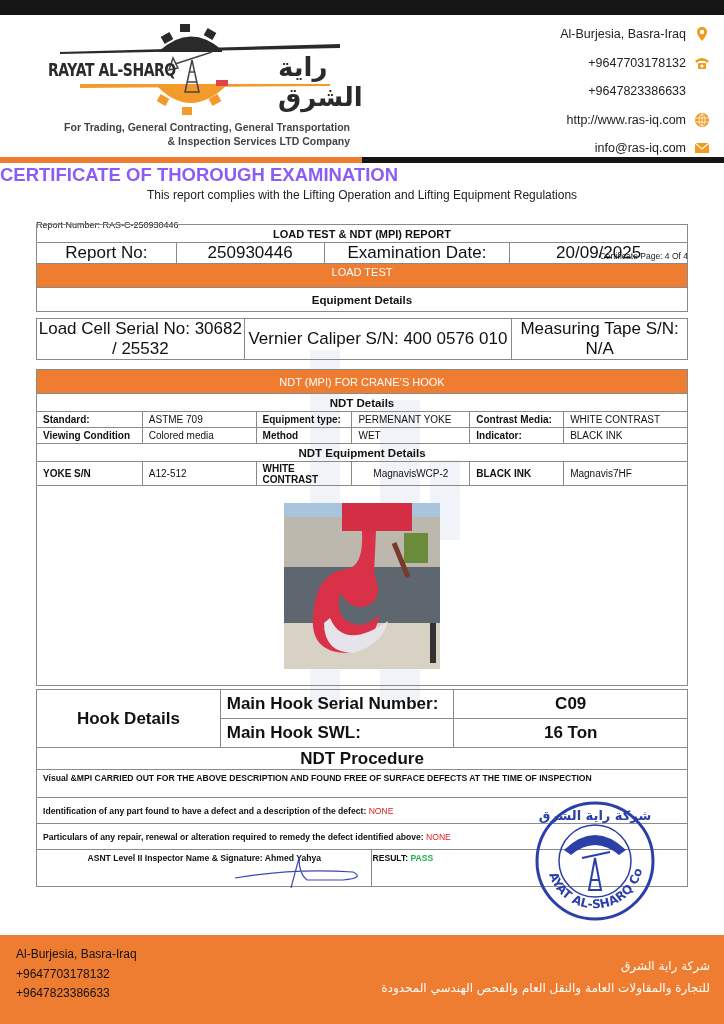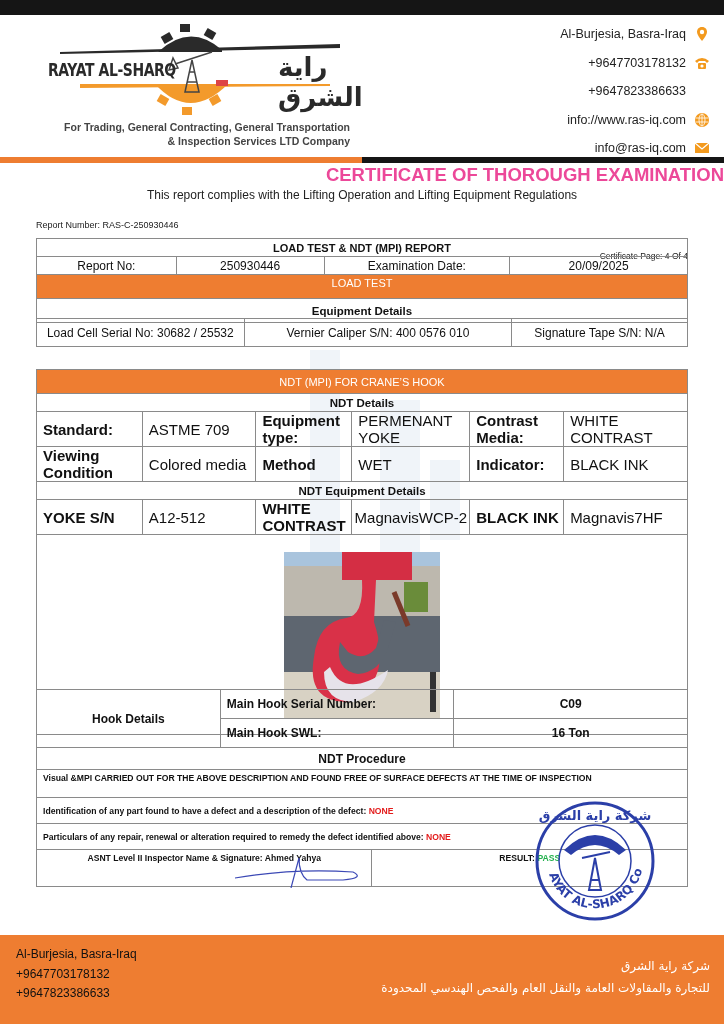--- a/index.html
+++ b/index.html
@@ -9,32 +9,32 @@
   .logo{position:absolute;left:40px;top:22px;width:310px;height:128px;}
   .logo-name{position:absolute;left:8px;top:38px;font-family:"DejaVu Sans",sans-serif;font-weight:bold;font-size:17px;letter-spacing:-0.5px;color:#2a2a2a;transform:scaleX(0.82);transform-origin:left;}
   .logo-arabic{position:absolute;left:194px;top:30px;font-family:"DejaVu Sans",sans-serif;font-weight:bold;font-size:26px;color:#2a2a2a;margin-left:44px;}
   .logo-sub{position:absolute;left:0;top:98px;width:310px;text-align:right;font-size:10.5px;font-weight:bold;color:#444;line-height:14px;}
   .contacts{position:absolute;right:14px;top:20px;text-align:right;}
   .contact{height:28.5px;display:flex;align-items:center;justify-content:flex-end;font-size:12.5px;color:#222;}
   .contact .ic{width:16px;height:16px;margin-left:8px;display:flex;align-items:center;justify-content:center;}
   .contact .ic svg{width:16px;height:16px;}
   .divider-orange{position:absolute;left:0;top:157px;width:362px;height:6px;background:#ee7d31;}
   .divider-dark{position:absolute;left:362px;top:157px;width:362px;height:6px;background:#151515;}
-  .title{position:absolute;left:0;top:164px;width:724px;text-align:right;font-size:18.5px;font-weight:bold;color:#ec4899;}
+  .title{position:absolute;left:0;top:164px;width:724px;text-align:left;font-size:18.5px;font-weight:bold;color:#8b5cf6;}
   .subtitle{position:absolute;left:0;top:188px;width:724px;text-align:center;font-size:12px;color:#222;}
   .report-num{position:absolute;left:36px;top:220px;font-size:9px;color:#222;}
   .cert-page{position:absolute;right:36px;top:223px;font-size:8.5px;color:#222;margin-top:28px;}
   table{border-collapse:collapse;position:absolute;left:36px;width:652px;}
-  td{border:1px solid #8a8a8a;text-align:center;vertical-align:middle;font-size:12px;}
+  td{border:1px solid #8a8a8a;text-align:center;vertical-align:middle;font-size:17px;}
   .hdr-orange{background:#ee7d31;color:#fff;font-weight:500;}
   .b{font-weight:bold;}
   .left{text-align:left;padding-left:6px;}
   .t1 td{height:18px;}
-  .small td{font-size:15px;height:16px;margin-top:44px;}
-  .red{color:#e31b1b;font-weight:bold;}
+  .small td{font-size:10px;height:16px;margin-top:44px;}
+  .red{color:#e31b1b;font-weight:normal;}
   .green{color:#23b14d;font-weight:bold;}
   .photo{display:block;margin:11px auto;width:156px;height:166px;position:relative;overflow:hidden;background:#c8c2b8;}
   .footer{position:absolute;left:0;top:935px;width:724px;height:89px;background:#ee7d31;}
   .footer-left{position:absolute;left:16px;top:10px;font-size:12px;color:#111;line-height:19.5px;}
   .footer-right{position:absolute;right:14px;top:20px;text-align:right;font-size:12px;color:#fff;line-height:22px;direction:rtl;font-family:"DejaVu Sans",sans-serif;}
   .stamp{position:absolute;left:534px;top:800px;width:122px;height:122px;}
   .watermark{position:absolute;left:290px;top:340px;width:180px;height:380px;opacity:0.07;}
 </style>
 </head>
 <body>
@@ -88,21 +88,21 @@
           <rect x="4" y="8" width="8" height="6" rx="1" fill="#f39a1e"></rect>
           <circle cx="8" cy="11" r="1.6" fill="#fff"></circle>
         </svg>
       </span>
   </div>
   <div class="contact">
     <span>+9647823386633</span>
     <span class="ic"></span>
   </div>
   <div class="contact">
-    <span>info://www.ras-iq.com</span>
+    <span>http://www.ras-iq.com</span>
     <span class="ic">
         <svg viewBox="0 0 16 16">
           <circle cx="8" cy="8" r="7" fill="#f39a1e"></circle>
           <g stroke="#fff" stroke-width="0.8" fill="none">
             <ellipse cx="8" cy="8" rx="3" ry="6"></ellipse>
             <line x1="2" y1="6" x2="14" y2="6"></line>
             <line x1="2" y1="10" x2="14" y2="10"></line>
             <line x1="8" y1="2" x2="8" y2="14"></line>
           </g>
         </svg>
@@ -126,21 +126,21 @@
 <div class="subtitle">This report complies with the Lifting Operation and Lifting Equipment Regulations</div>
 <div class="report-num">Report Number: RAS-C-250930446</div>
 <div class="cert-page">Certificate Page: 4 Of 4</div>
 
 <svg class="watermark" viewBox="0 0 180 380">
   <rect x="20" y="10" width="30" height="360" fill="#3a6fb0"></rect>
   <rect x="90" y="60" width="40" height="300" fill="#3a6fb0"></rect>
   <rect x="140" y="120" width="30" height="80" fill="#3a6fb0"></rect>
 </svg>
 
-<table class="t1" style="top:238px;">
+<table class="t1" style="top:224px;">
   <colgroup>
       <col style="width:140px">
       <col style="width:148px">
       <col style="width:186px">
       <col style="width:178px">
     </colgroup>
   <tbody>
       <tr>
         <td colspan="4" class="b" style="font-size:11px;">LOAD TEST &amp; NDT (MPI) REPORT</td>
       </tr>
@@ -161,21 +161,21 @@
 <table style="top:318px;">
   <colgroup>
       <col style="width:208px">
       <col style="width:268px">
       <col style="width:176px">
     </colgroup>
   <tbody>
       <tr style="height:28px;">
     <td>Load Cell Serial No: 30682 / 25532</td>
     <td>Vernier Caliper S/N: 400 0576 010</td>
-    <td>Signature Tape S/N: N/A</td>
+    <td>Measuring Tape S/N: N/A</td>
   </tr>
 </tbody>
   </table>
 
 <table style="top:369px;">
   <colgroup>
       <col style="width:106px">
       <col style="width:114px">
       <col style="width:96px">
       <col style="width:118px">
@@ -274,21 +274,21 @@
       <col style="width:316px">
     </colgroup>
   <tbody>
       <tr style="height:37px;">
     <td class="b" style="font-size:8.6px;vertical-align:top;padding-top:3px;position:relative;">
       <span>ASNT Level II Inspector Name &amp; Signature: Ahmed Yahya</span>
       <svg style="position:absolute;left:196px;top:4px;" width="130" height="34" viewBox="0 0 130 34">
         <path d="M2 24 Q60 14 120 18 Q132 24 110 26 L74 26 Q66 20 66 4 L58 34" stroke="#3b48b5" stroke-width="1.2" fill="none"></path>
       </svg>
     </td>
-    <td class="b" style="font-size:8.6px;vertical-align:top;padding-top:3px;text-align:center;"><span>RESULT: </span><span class="green">PASS</span></td>
+    <td class="b" style="font-size:8.6px;vertical-align:top;padding-top:3px;text-align:left;"><span>RESULT: </span><span class="green">PASS</span></td>
   </tr>
 </tbody>
   </table>
 
 <svg class="stamp" viewBox="0 0 122 122">
   <circle cx="61" cy="61" r="58" fill="none" stroke="#2b3fa8" stroke-width="3"></circle>
   <circle cx="61" cy="61" r="36" fill="none" stroke="#2b3fa8" stroke-width="1.5"></circle>
   <path d="M30 50 Q61 20 92 50 L85 55 Q61 35 37 55 Z" fill="#2b3fa8"></path>
   <g stroke="#2b3fa8" stroke-width="2" fill="none">
     <path d="M55 90 L61 58 L67 90 Z"></path>

